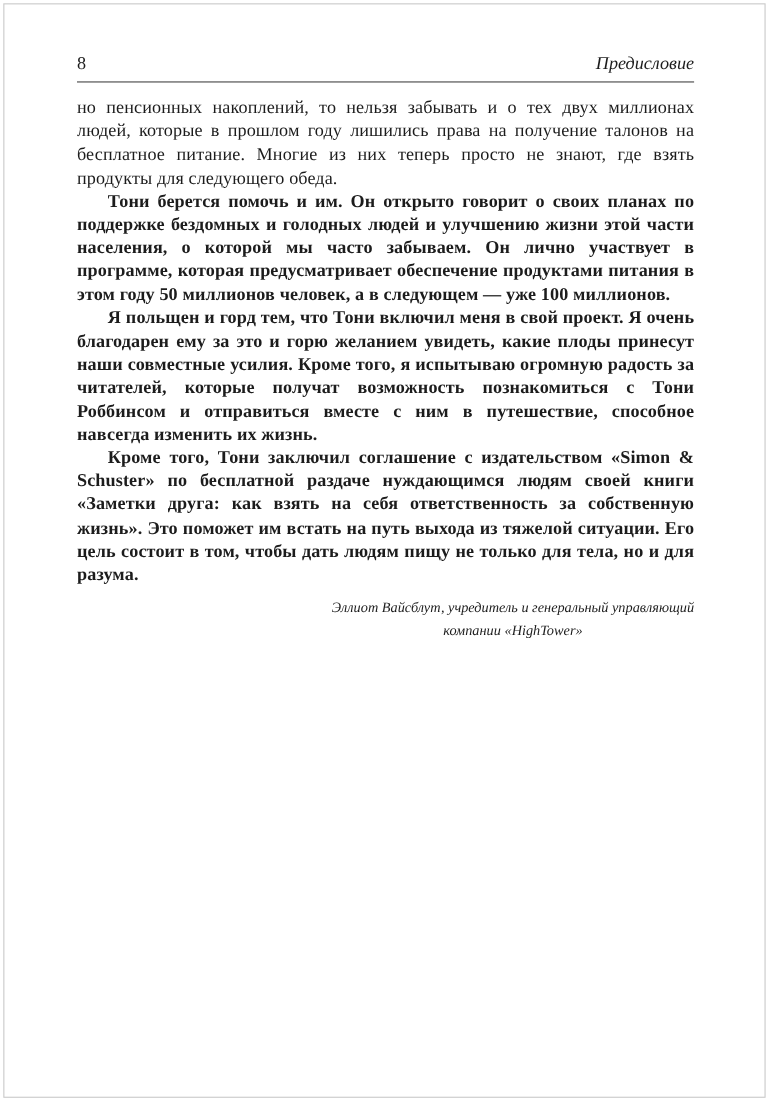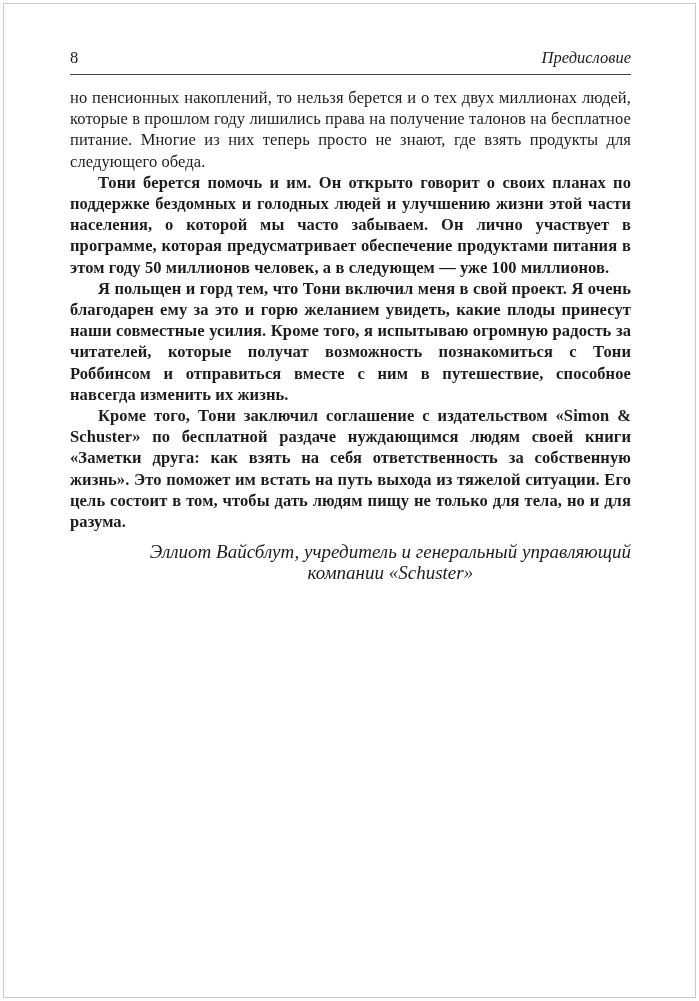--- a/index.html
+++ b/index.html
@@ -57,43 +57,43 @@
   .body-text p.indented {
     text-indent: 28px;
     font-weight: bold;
   }
   .signature {
     margin-top: 9px;
     margin-left: auto;
     width: fit-content;
     text-align: center;
     font-style: italic;
-    font-size: 19px;
+    font-size: 13px;
     line-height: 21px;
   }
 </style>
 </head>
 <body>
 
 <div class="page">
   <div class="page-frame"></div>
 
   <div class="content">
 
     <div class="running-head">
       <span class="page-number">8</span>
       <span class="chapter-title">Предисловие</span>
     </div>
 
     <div class="body-text">
-      <p>но пенсионных накоплений, то нельзя берется и о тех двух миллионах людей, которые в прошлом году лишились права на получение талонов на бесплатное питание. Многие из них теперь просто не знают, где взять продукты для следующего обеда.</p>
+      <p>но пенсионных накоплений, то нельзя забывать и о тех двух миллионах людей, которые в прошлом году лишились права на получение талонов на бесплатное питание. Многие из них теперь просто не знают, где взять продукты для следующего обеда.</p>
       <p class="indented">Тони берется помочь и им. Он открыто говорит о своих планах по поддержке бездомных и голодных людей и улучшению жизни этой части населения, о которой мы часто забываем. Он лично участвует в программе, которая предусматривает обеспечение продуктами питания в этом году 50 миллионов человек, а в следующем — уже 100 миллионов.</p>
       <p class="indented">Я польщен и горд тем, что Тони включил меня в свой проект. Я очень благодарен ему за это и горю желанием увидеть, какие плоды принесут наши совместные усилия. Кроме того, я испытываю огромную радость за читателей, которые получат возможность познакомиться с Тони Роббинсом и отправиться вместе с ним в путешествие, способное навсегда изменить их жизнь.</p>
       <p class="indented">Кроме того, Тони заключил соглашение с издательством «Simon &amp; Schuster» по бесплатной раздаче нуждающимся людям своей книги «Заметки друга: как взять на себя ответственность за собственную жизнь». Это поможет им встать на путь выхода из тяжелой ситуации. Его цель состоит в том, чтобы дать людям пищу не только для тела, но и для разума.</p>
     </div>
 
     <div class="signature">
       <div>Эллиот Вайсблут, учредитель и генеральный управляющий</div>
-      <div>компании «Schuster»</div>
+      <div>компании «HighTower»</div>
     </div>
 
   </div>
 </div>
 
 </body></html>

